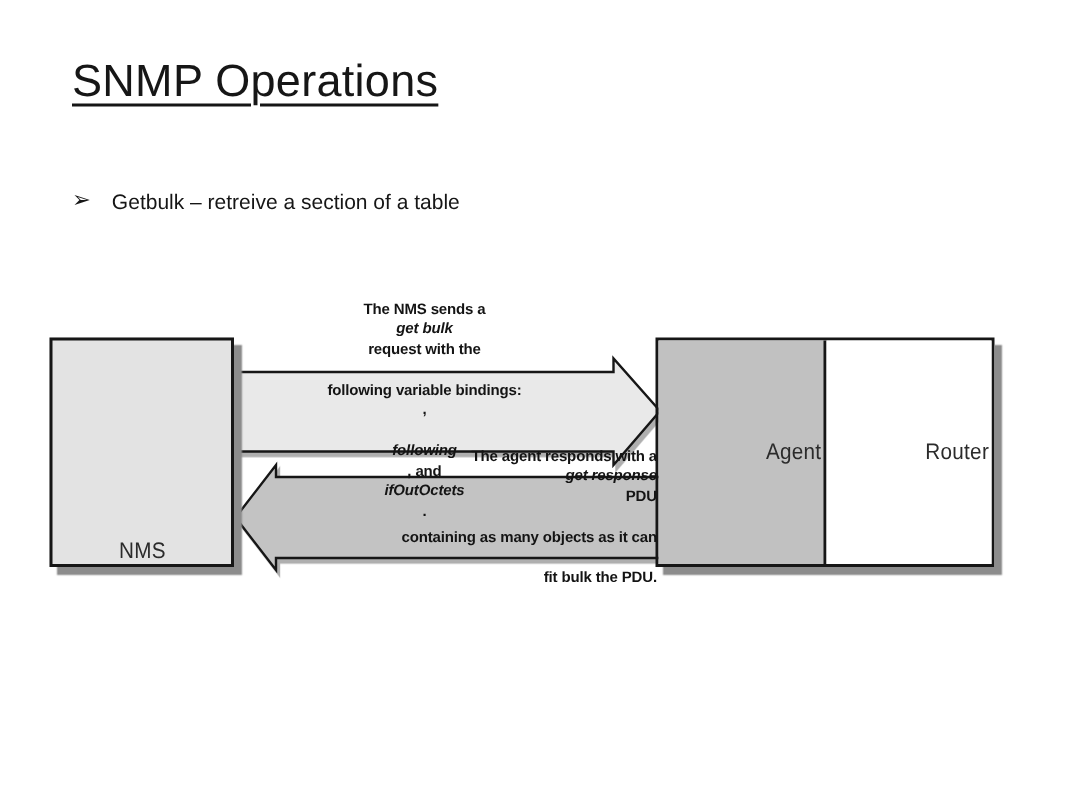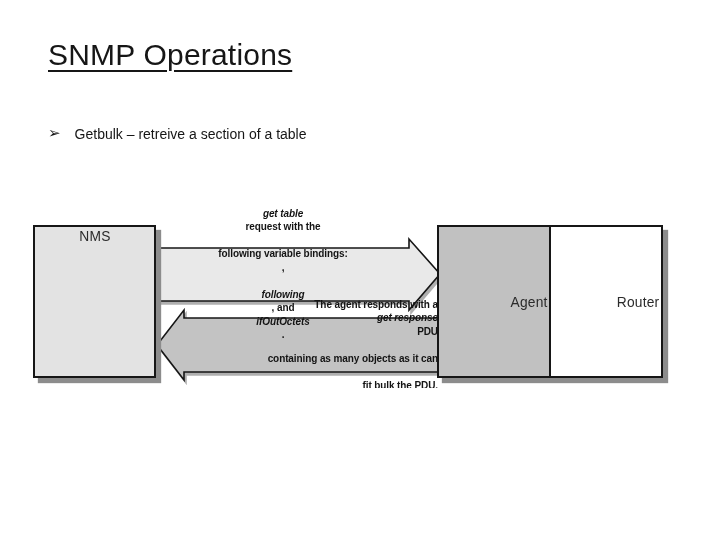--- a/index.html
+++ b/index.html
@@ -70,21 +70,21 @@
   .box {
     position: absolute;
     box-sizing: border-box;
     border: 2px solid var(--outline, #161616);
     box-shadow: 5px 5px 1px var(--shadow, #8c8c8c);
     display: flex;
   }
   .box.nms {
     left: 33px; top: 225px; width: 123px; height: 153px;
     background: var(--nms-fill, #e3e3e3);
-    align-items: flex-start; justify-content: center;
+    align-items: flex-end; justify-content: center;
   }
   .box.combo { left: 437px; top: 225px; width: 226px; height: 153px; }
   .half {
     flex: 1;
     display: flex;
     align-items: center;
     justify-content: flex-end;
   }
   .half.agent  { background: var(--agent-fill, #c1c1c1); border-right: 2px solid var(--outline, #161616); }
   .half.router { background: var(--router-fill, #ffffff); }
@@ -119,21 +119,22 @@
   </div>
 
   <div class="diagram">
 
     <svg class="arrows" width="720" height="540" viewBox="0 0 720 540" aria-hidden="true">
       <polygon class="arrow-shape arrow-req" points="156,248 409,248 409,239 440,274 409,310 409,301 156,301"></polygon>
       <polygon class="arrow-shape arrow-res" points="445,318 184,318 184,310 157,345 184,380 184,372 445,372"></polygon>
     </svg>
 
     <div class="arrow-text req">
-        <i>get table</i>
+        <span>The NMS sends a </span>
+        <i>get bulk</i>
         <span> request with the</span>
         <br>
         <span>following variable bindings: </span>
         <span>,</span>
         <br>
         <i>following</i>
         <span>, and </span>
         <i>ifOutOctets</i>
         <span>.</span>
       </div>

